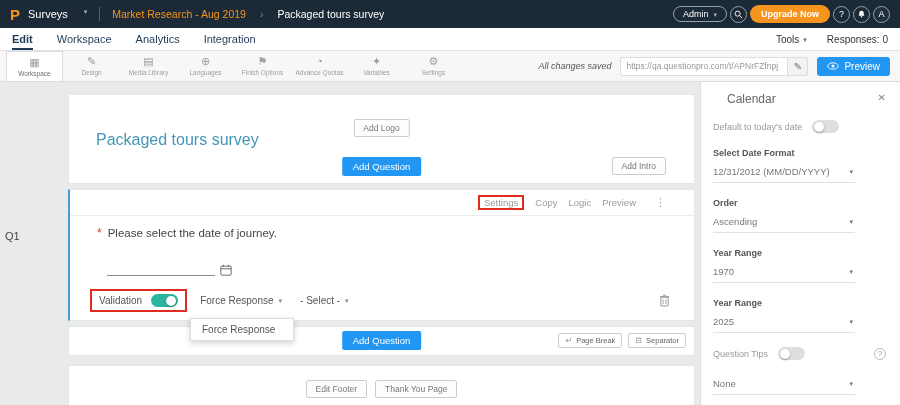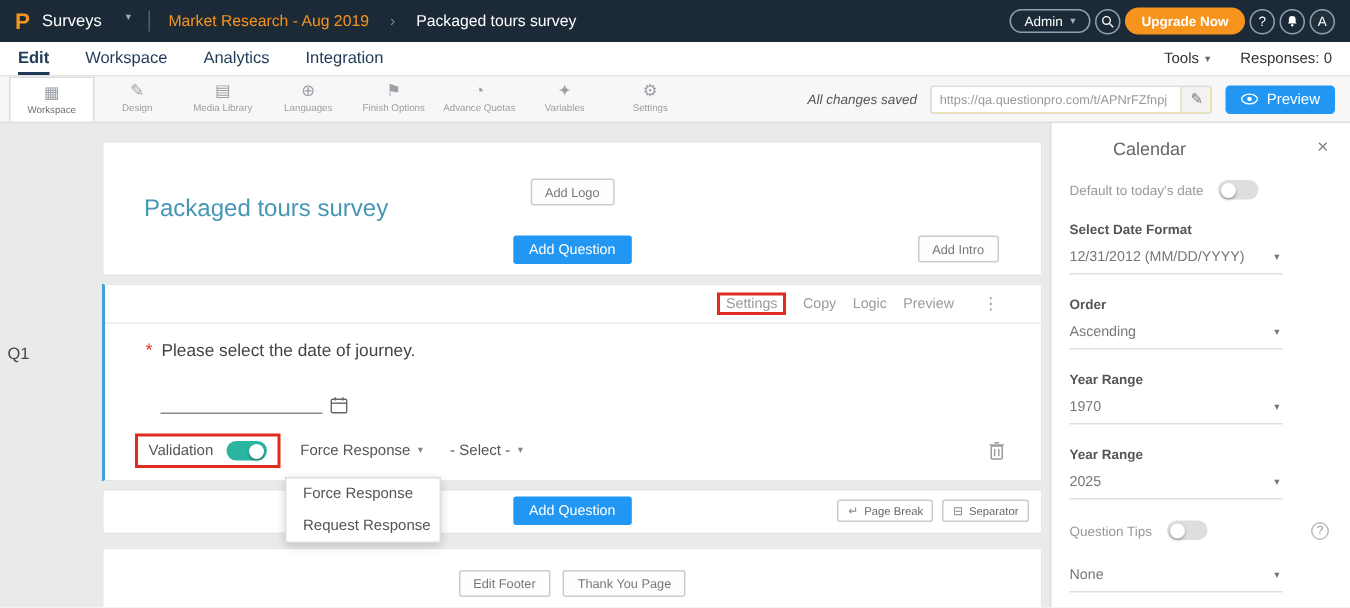--- a/index.html
+++ b/index.html
@@ -90,21 +90,21 @@
   .b3{height:30px;margin-top:5px}
   .add-q2{position:absolute;top:4px;left:50%;transform:translateX(-50%)}
   .b3-right{position:absolute;right:8px;top:6px;display:flex;gap:6px}
   .mini-btn{display:flex;align-items:center;gap:4px;background:#fff;border:1px solid #ccc;border-radius:2px;color:#666;font-size:7.5px;padding:2px 6px}
   .mini-icon{font-size:8px;color:#888;line-height:1}
 
   .b4{height:48px;margin-top:9px;display:flex;align-items:center;justify-content:center;gap:8px}
 
   
   .panel{position:absolute;top:82px;right:0;width:200px;bottom:0;background:#fff;border-left:1px solid #ddd;padding:8px 14px 0 12px;overflow:hidden}
-  .panel-header{display:flex;justify-content:space-between;align-items:flex-start;margin:2px 0 0 29px}
+  .panel-header{display:flex;justify-content:space-between;align-items:flex-start;margin:2px 0 0 14px}
   .panel-title{font-size:12px;color:#666}
   .panel-close{font-size:10px;color:#888;cursor:pointer}
   .p-toggle-row{margin-top:14px;display:flex;align-items:center;gap:10px}
   .p-muted{font-size:9px;color:#999}
   .p-group{margin-top:15px}
   .p-label{font-size:9px;color:#555;font-weight:bold}
   .p-select{margin-top:5px;width:142px;display:flex;justify-content:space-between;align-items:center;border-bottom:1px solid #e0e0e0;padding:3px 2px 5px 0;font-size:9.5px;color:#777;cursor:pointer}
   .p-select .caret{color:#777}
   .help-circle{margin-left:auto;width:12px;height:12px;border:1px solid #bbb;border-radius:50%;display:flex;align-items:center;justify-content:center;font-size:8px;color:#999;cursor:pointer}
 </style>
@@ -270,21 +270,20 @@
                 <rect x="2" y="3.5" width="8" height="9.5" rx="1" fill="none" stroke="#999" stroke-width="1.1"></rect>
                 <line x1="0.8" y1="2.8" x2="11.2" y2="2.8" stroke="#999" stroke-width="1.1"></line>
                 <line x1="4.3" y1="1.2" x2="7.7" y2="1.2" stroke="#999" stroke-width="1.1"></line>
                 <line x1="4.5" y1="5.8" x2="4.5" y2="11" stroke="#999" stroke-width="1"></line>
                 <line x1="7.5" y1="5.8" x2="7.5" y2="11" stroke="#999" stroke-width="1"></line>
               </svg>
           </span>
         </div>
         <div class="menu">
           <div class="menu-item">Force Response</div>
-          <div class="menu-item">Request Response</div>
         </div>
       </section>
 
       <section class="block b3">
         <button class="blue-btn add-q2">Add Question</button>
         <div class="b3-right">
           <button class="mini-btn">
             <span class="mini-icon">↵</span>
             <span>Page Break</span>
           </button>

